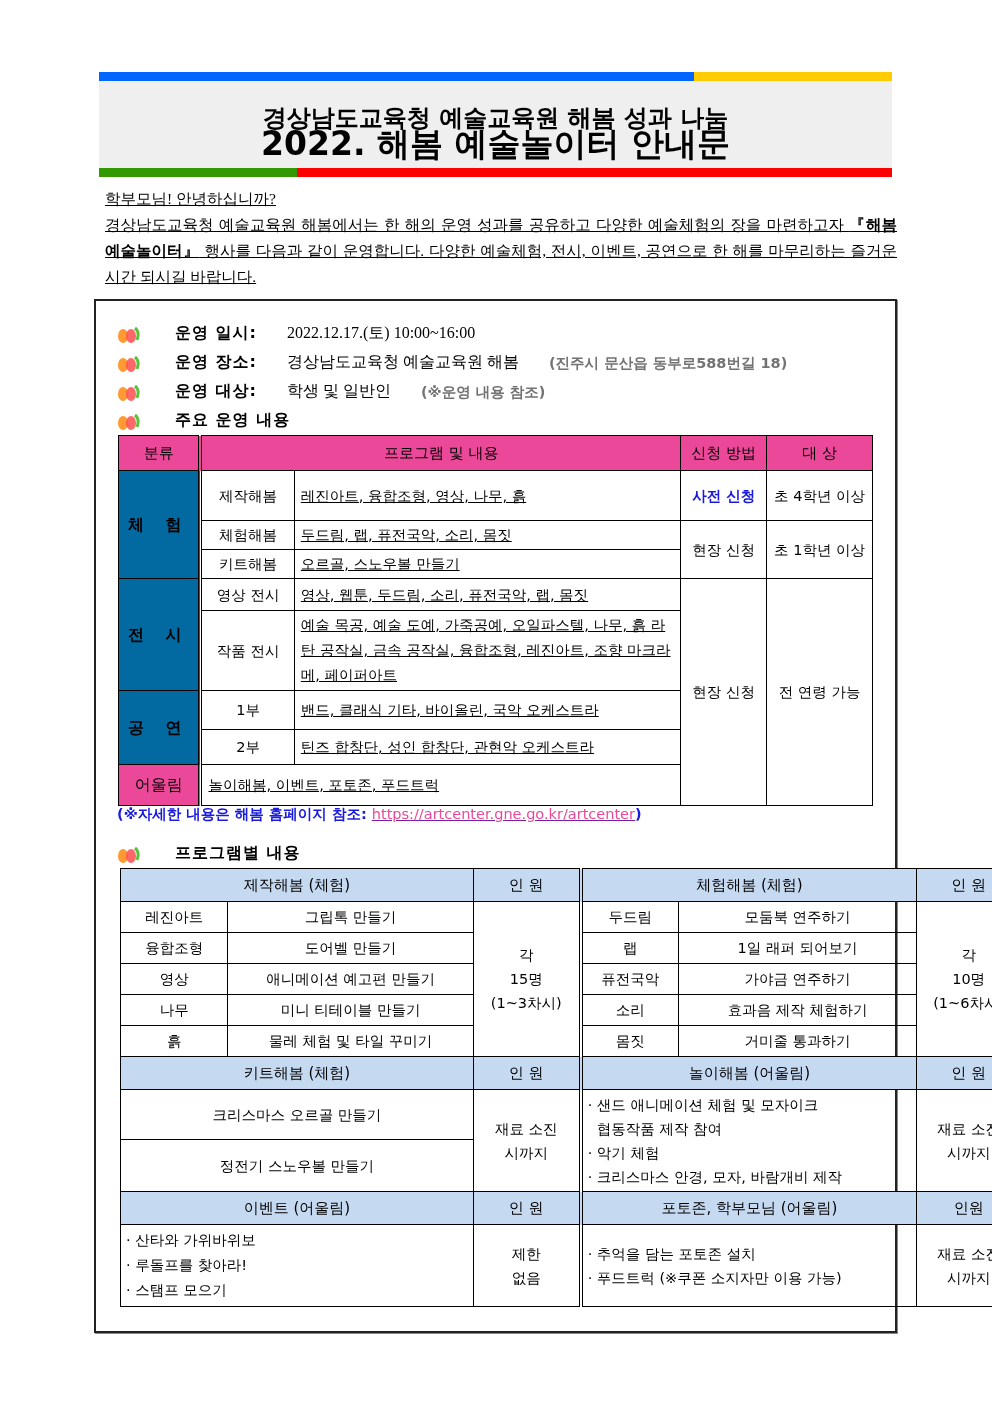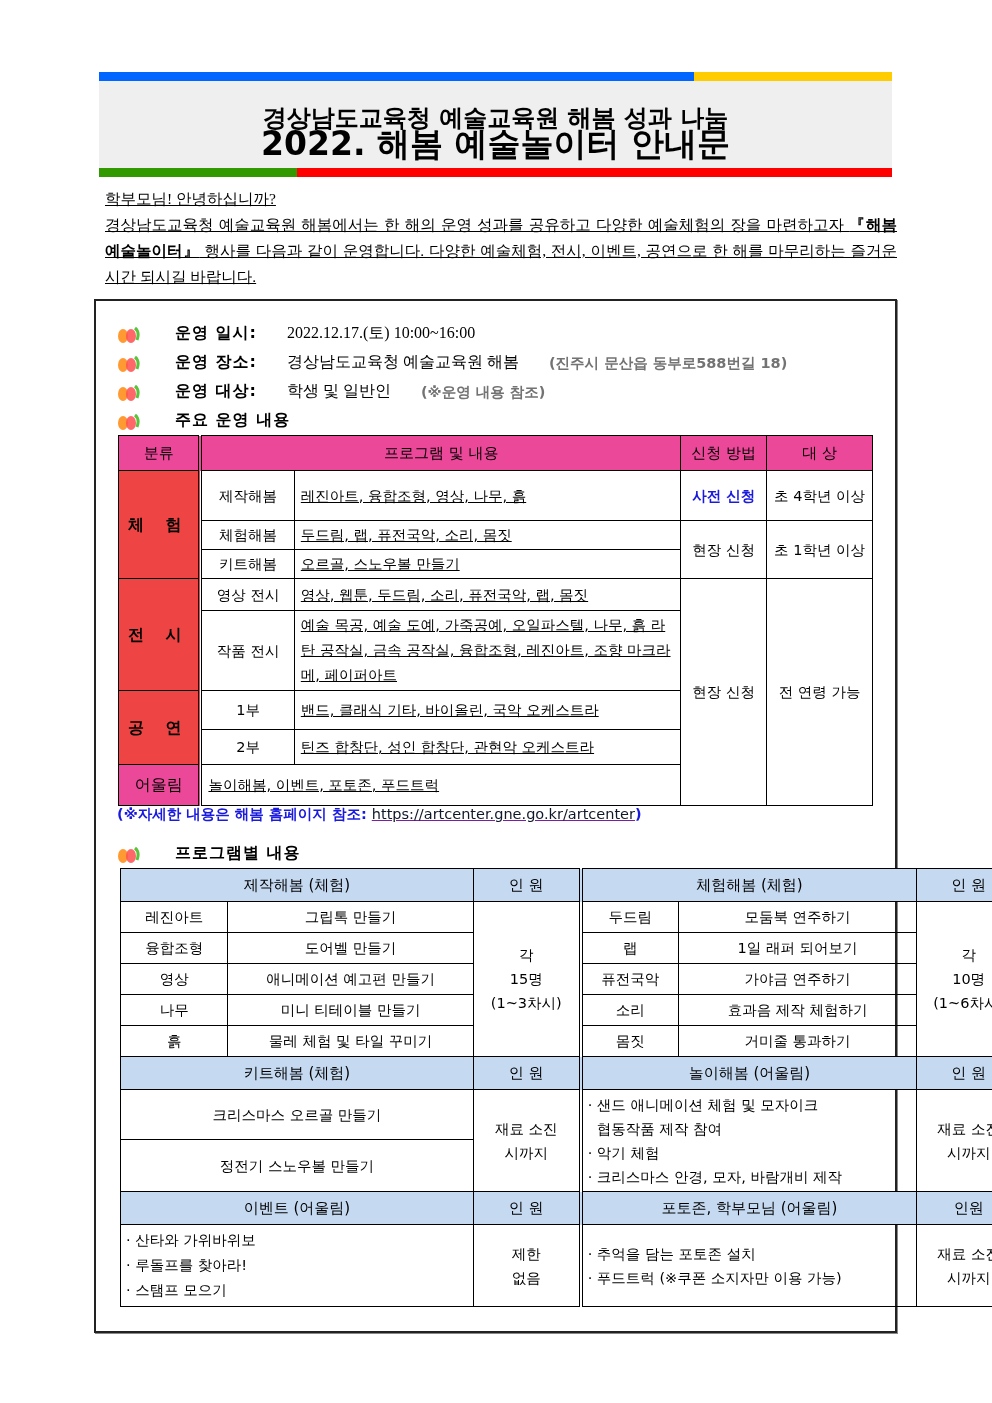--- a/index.html
+++ b/index.html
@@ -27,28 +27,28 @@
   .info .ic { display: inline-block; width: 24px; height: 20px; margin-right: 10px; position: relative; }
   .info .lab { font-weight: bold; margin-right: 6px; letter-spacing: 1px; font-family: "DejaVu Sans", sans-serif; font-size: 16px; }
   .info .val { margin-right: 6px; }
   .info .blue { color: #737373; font-family: "DejaVu Sans", sans-serif; font-size: 14.5px; font-weight: bold; }
 
   
   table { border-collapse: collapse; position: absolute; font-size: 14.5px; }
   .t1tab { left: 118px; top: 435px; width: 755px; }
   .t1tab td, .t1tab th { border: 1.5px solid #000; text-align: center; vertical-align: middle; padding: 2px 6px; line-height: 24px; }
   .t1tab th { background: #ec4899; font-weight: normal; height: 35px; font-size: 15px; }
-  .t1tab .cat { background: #ef4444; font-weight: bold; font-size: 16px; letter-spacing: 8px; border-right: 4px double #000; }
+  .t1tab .cat { background: #0369a1; font-weight: bold; font-size: 16px; letter-spacing: 8px; border-right: 4px double #000; }
   .t1tab .cat2 { background: #ec4899; font-weight: normal; font-size: 16px; border-right: 4px double #000; }
   .t1tab .left { text-align: left; text-decoration: underline; }
   .t1tab .blue { color: #1a1adf; font-weight: bold; }
   .t1tab th.hcat { border-right: 4px double #000; }
 
   .note { position: absolute; left: 117px; top: 805px; font-size: 14.5px; color: #1a1adf; font-weight: bold; font-family: "DejaVu Sans", sans-serif; }
-  .note a { color: #0f172a; text-decoration: underline; text-decoration-color: #7a1fa2; font-weight: normal; text-align: right; }
+  .note a { color: #ec4899; text-decoration: underline; text-decoration-color: #7a1fa2; font-weight: normal; text-align: right; }
 
   
   .t2tab { left: 120px; top: 868px; width: 901px; }
   .t2tab td, .t2tab th { border: 1.5px solid #000; text-align: center; vertical-align: middle; padding: 1px 5px; line-height: 24px; font-size: 14.5px; }
   .t2tab th { background: #c5d9f1; font-weight: normal; height: 33px; font-size: 15px; }
   .t2tab .dbl { border-right: 4px double #000; }
   .t2tab .left { text-align: left; }
   .t2tab .r { height: 31px; }
 </style>
 </head>

